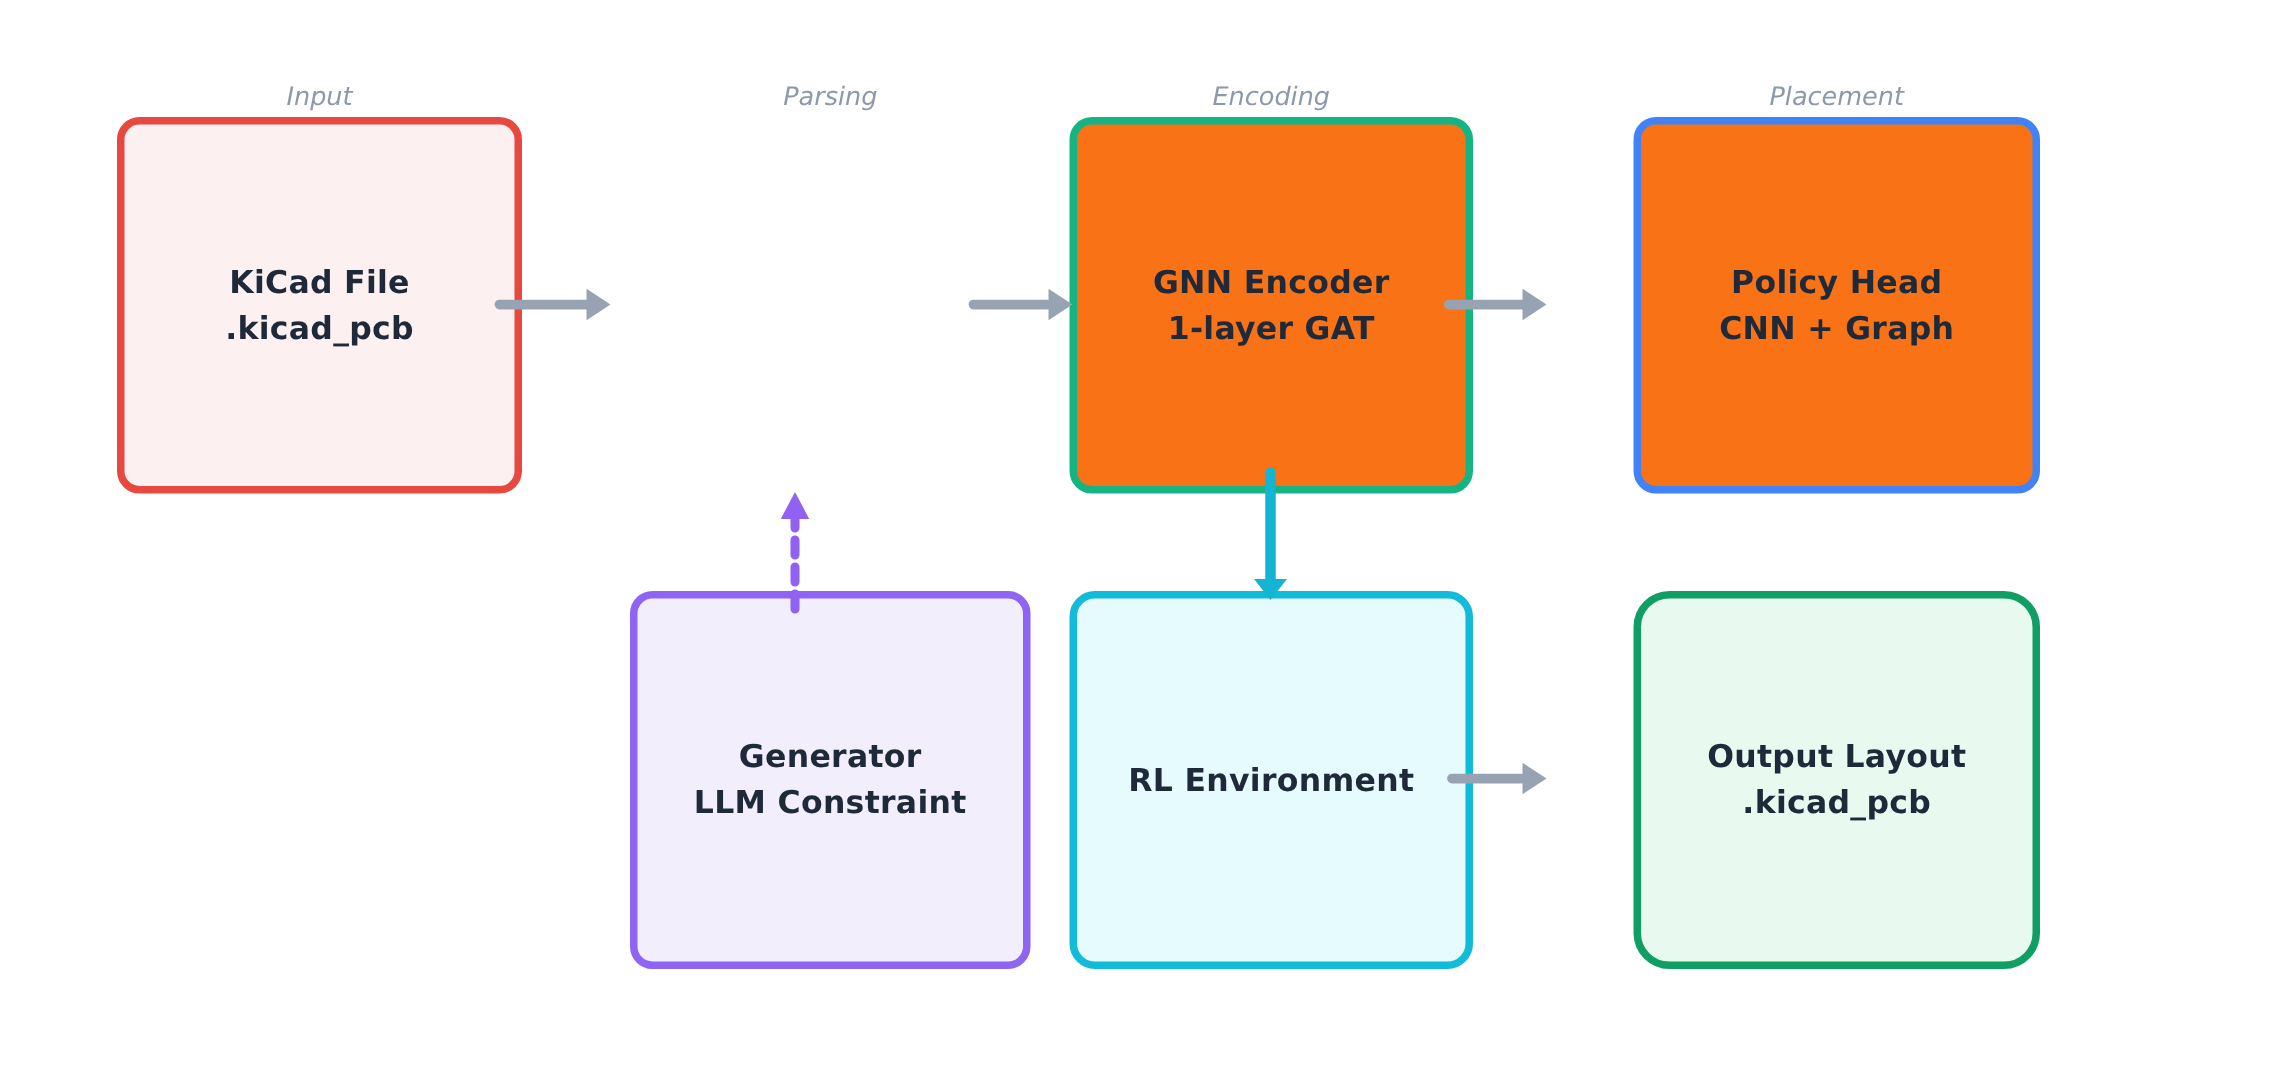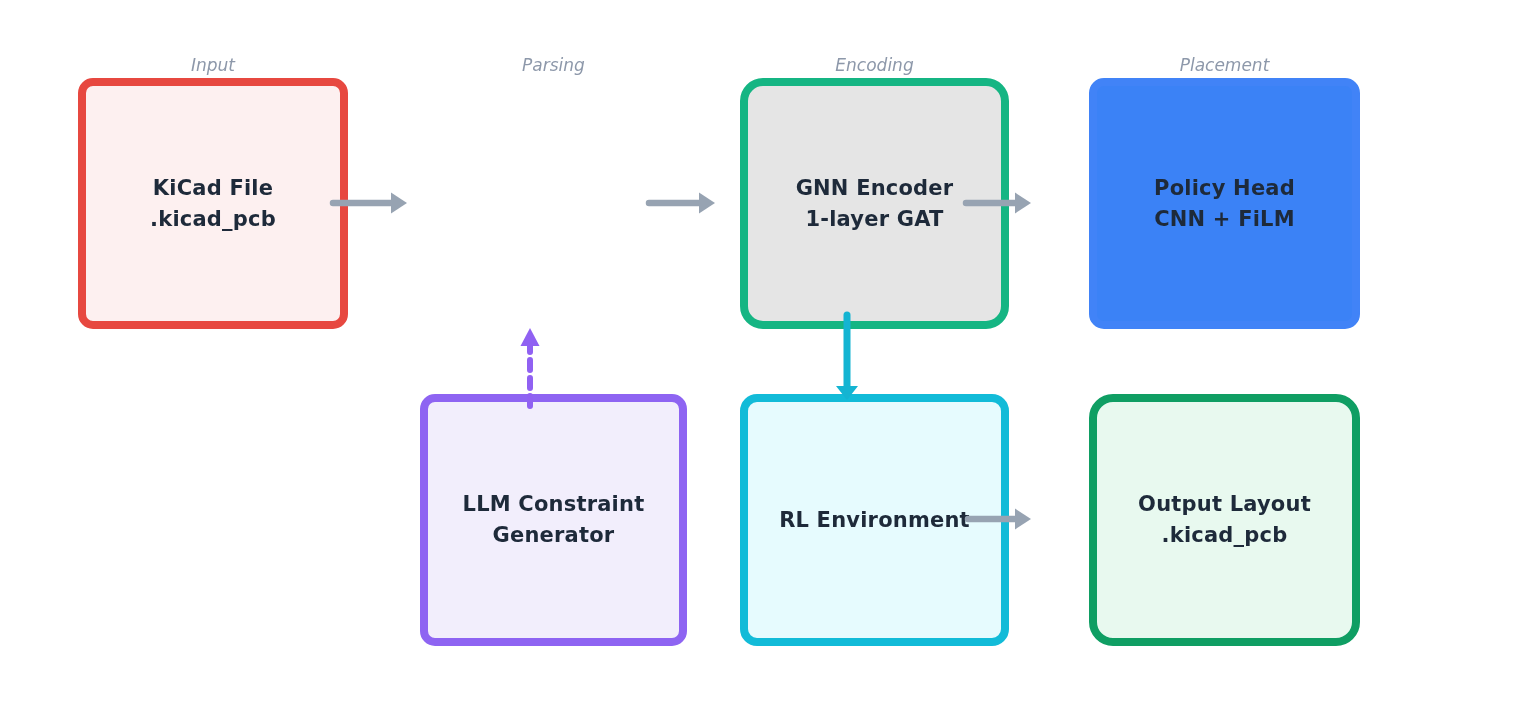--- a/index.html
+++ b/index.html
@@ -6,29 +6,29 @@
   .canvas{
     position:relative;
     width:1515px;height:723px;
     background:var(--bg,#ffffff);
     font-family:"DejaVu Sans", sans-serif;
     overflow:hidden;
   }
   
   .c0{left:78px;width:270px;}
   .c1{left:420px;width:267px;}
-  .c2{left:740px;width:269px;}
+  .c2{left:713px;width:269px;}
   .c3{left:1089px;width:271px;}
   .r0{top:78px;height:251px;}
   .r1{top:394px;height:252px;}
 
   .node{
     position:absolute;
     box-sizing:border-box;
-    border:8px solid #000000;
+    border:5px solid #000000;
     border-radius:15px;
     display:flex;align-items:center;justify-content:center;
     text-align:center;
   }
   .node-title{
     font-weight:bold;
     font-size:21px;
     line-height:31px;
     color:var(--text-color,#1e2a3a);
     letter-spacing:0.2px;
@@ -55,37 +55,37 @@
   <div class="stage-label c1">Parsing</div>
   <div class="stage-label c2">Encoding</div>
   <div class="stage-label c3">Placement</div>
 
   <div class="node r0 c0" style="border-color: rgb(231, 72, 64); background: rgb(253, 240, 240);">
     <div class="node-title">
       <div>KiCad File</div>
       <div>.kicad_pcb</div>
     </div>
   </div>
-  <div class="node r0 c2" style="border-color: rgb(21, 181, 131); background: #e5e5e5; border-radius: 23px;">
+  <div class="node r0 c2" style="border-color: rgb(21, 181, 131); background: #f97316;">
     <div class="node-title">
       <div>GNN Encoder</div>
       <div>1-layer GAT</div>
     </div>
   </div>
-  <div class="node r0 c3" style="border-color: rgb(65, 131, 247); background: #3b82f6;">
+  <div class="node r0 c3" style="border-color: rgb(65, 131, 247); background: #f97316;">
     <div class="node-title">
       <div>Policy Head</div>
-      <div>CNN + FiLM</div>
+      <div>CNN + Graph</div>
     </div>
   </div>
 
   <div class="node r1 c1" style="border-color: rgb(142, 100, 242); background: rgb(242, 238, 252);">
     <div class="node-title">
+      <div>Generator</div>
       <div>LLM Constraint</div>
-      <div>Generator</div>
     </div>
   </div>
   <div class="node r1 c2" style="border-color: rgb(18, 187, 216); background: rgb(230, 251, 254); border-radius: 17px;">
     <div class="node-title">
       <div>RL Environment</div>
     </div>
   </div>
   <div class="node r1 c3" style="border-color: rgb(15, 158, 99); background: rgb(232, 249, 239); border-radius: 24px;">
     <div class="node-title">
       <div>Output Layout</div>

